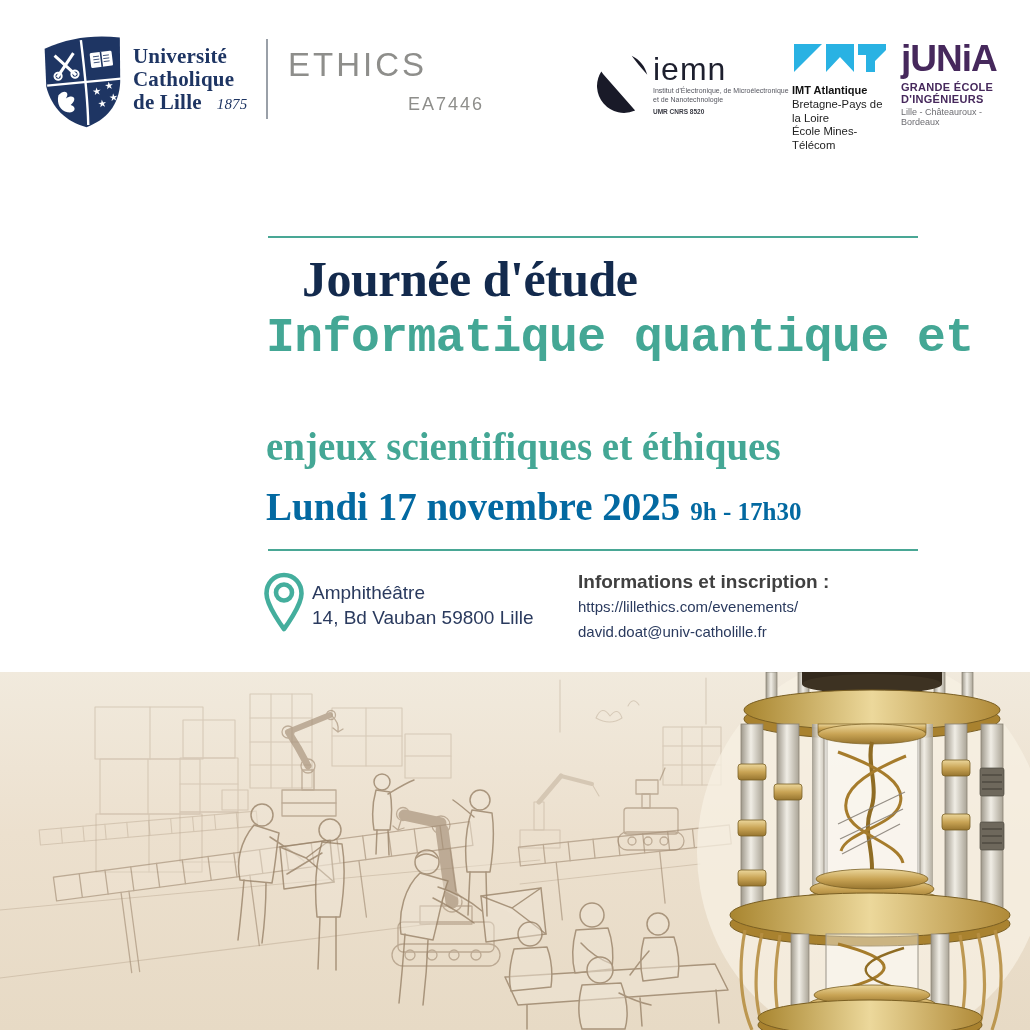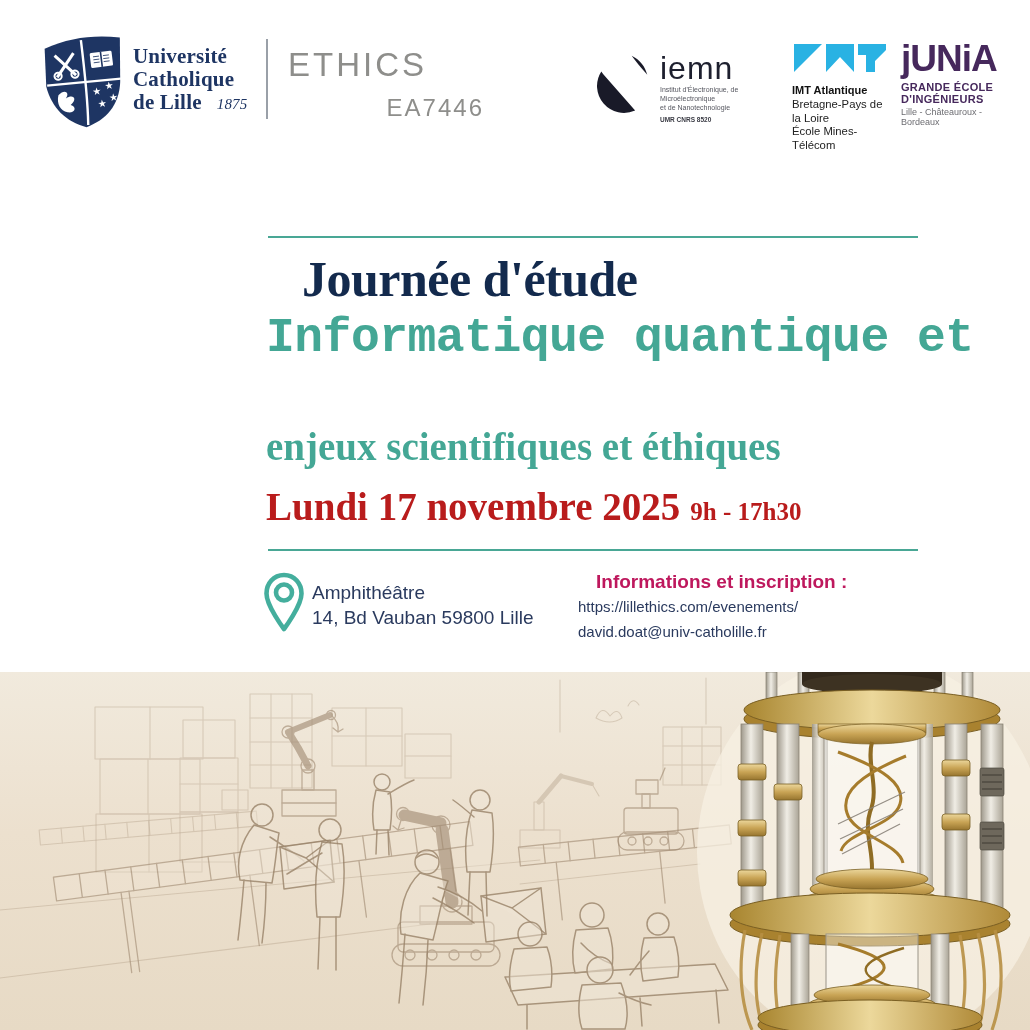--- a/index.html
+++ b/index.html
@@ -12,23 +12,23 @@
   .abs{position:absolute;}
 
   
   .ucl-shield{left:33px;top:34px;width:104px;height:96px;}
   .ucl-text{left:133px;top:45px;color:#1e3563;font-family:"Liberation Serif",serif;
             font-weight:700;font-size:21px;line-height:23px;letter-spacing:.2px;}
   .ucl-year{font-size:15px;font-style:italic;font-weight:400;margin-left:15px;}
   .v-divider{left:266px;top:39px;width:2px;height:80px;background:#9aa0a8;}
   .ethics-block{left:288px;top:40px;width:196px;color:#8e8e8b;}
   .ethics-name{font-size:33px;font-weight:500;letter-spacing:3px;line-height:50px;}
-  .ethics-code{font-size:24px;letter-spacing:2px;text-align:right;margin-top:4px;}
-
-  .iemn-block{left:597px;top:45px;width:192px;display:flex;align-items:flex-end;gap:7px;}
+  .ethics-code{font-size:18px;letter-spacing:2px;text-align:right;margin-top:4px;}
+
+  .iemn-block{left:597px;top:45px;width:192px;display:flex;align-items:center;}
   .iemn-moon{width:52px;height:72px;flex:0 0 auto;margin-top:6px;}
   .iemn-texts{margin-left:4px;}
   .iemn-word{font-size:32px;line-height:30px;color:#1d1f2e;letter-spacing:1px;}
   .iemn-desc{font-size:7px;line-height:9px;color:#55565f;margin-top:2px;}
   .iemn-unit{font-size:6.5px;font-weight:700;color:#3a3b44;margin-top:4px;}
 
   .imt-block{left:792px;top:42px;width:102px;}
   .imt-name{font-size:11px;font-weight:700;color:#111;margin-top:4px;line-height:16px;}
   .imt-sub{font-size:11.3px;color:#222;line-height:13.5px;}
 
@@ -41,29 +41,29 @@
   
   .rule{left:268px;width:650px;height:2px;background:#49a795;}
   .rule1{top:236px;}
   .rule2{top:549px;}
   .kicker{left:266px;top:250px;color:#132a4d;font-family:"Liberation Serif",serif;
           font-weight:700;font-size:50px;line-height:58px;letter-spacing:-.5px;margin-left:36px;}
   .title{left:266px;top:311px;color:#44a795;font-family:Liberation Mono, monospace;
          font-weight:700;font-size:48px;line-height:54px;letter-spacing:-.5px;}
   .subtitle{left:266px;top:424px;color:#44a795;font-family:"Liberation Serif",serif;
             font-weight:700;font-size:39px;line-height:46px;}
-  .dateline{left:266px;top:484px;color:#b91c1c;font-family:"Liberation Serif",serif;}
+  .dateline{left:266px;top:484px;color:#0369a1;font-family:"Liberation Serif",serif;}
   .date{font-weight:700;font-size:39px;}
   .time{font-weight:700;font-size:25px;margin-left:10px;}
 
   
   .pin{left:263px;top:572px;width:42px;height:62px;}
   .venue{left:312px;top:580px;color:#2a3a5e;font-size:19px;line-height:25px;}
   .info{left:578px;top:569px;color:#223354;}
-  .info-label{font-size:19px;font-weight:700;line-height:25px;color:#be185d;margin-left:18px;}
+  .info-label{font-size:19px;font-weight:700;line-height:25px;color:#404040;}
   .info-line{font-size:15px;line-height:25px;color:#2a3a5e;}
 
   
   .illus{left:0;top:672px;width:1030px;height:358px;display:block;}
 </style>
 </head>
 <body>
 
 <svg class="abs ucl-shield" viewBox="0 0 104 96">
   <g transform="rotate(-7 52 48)">

